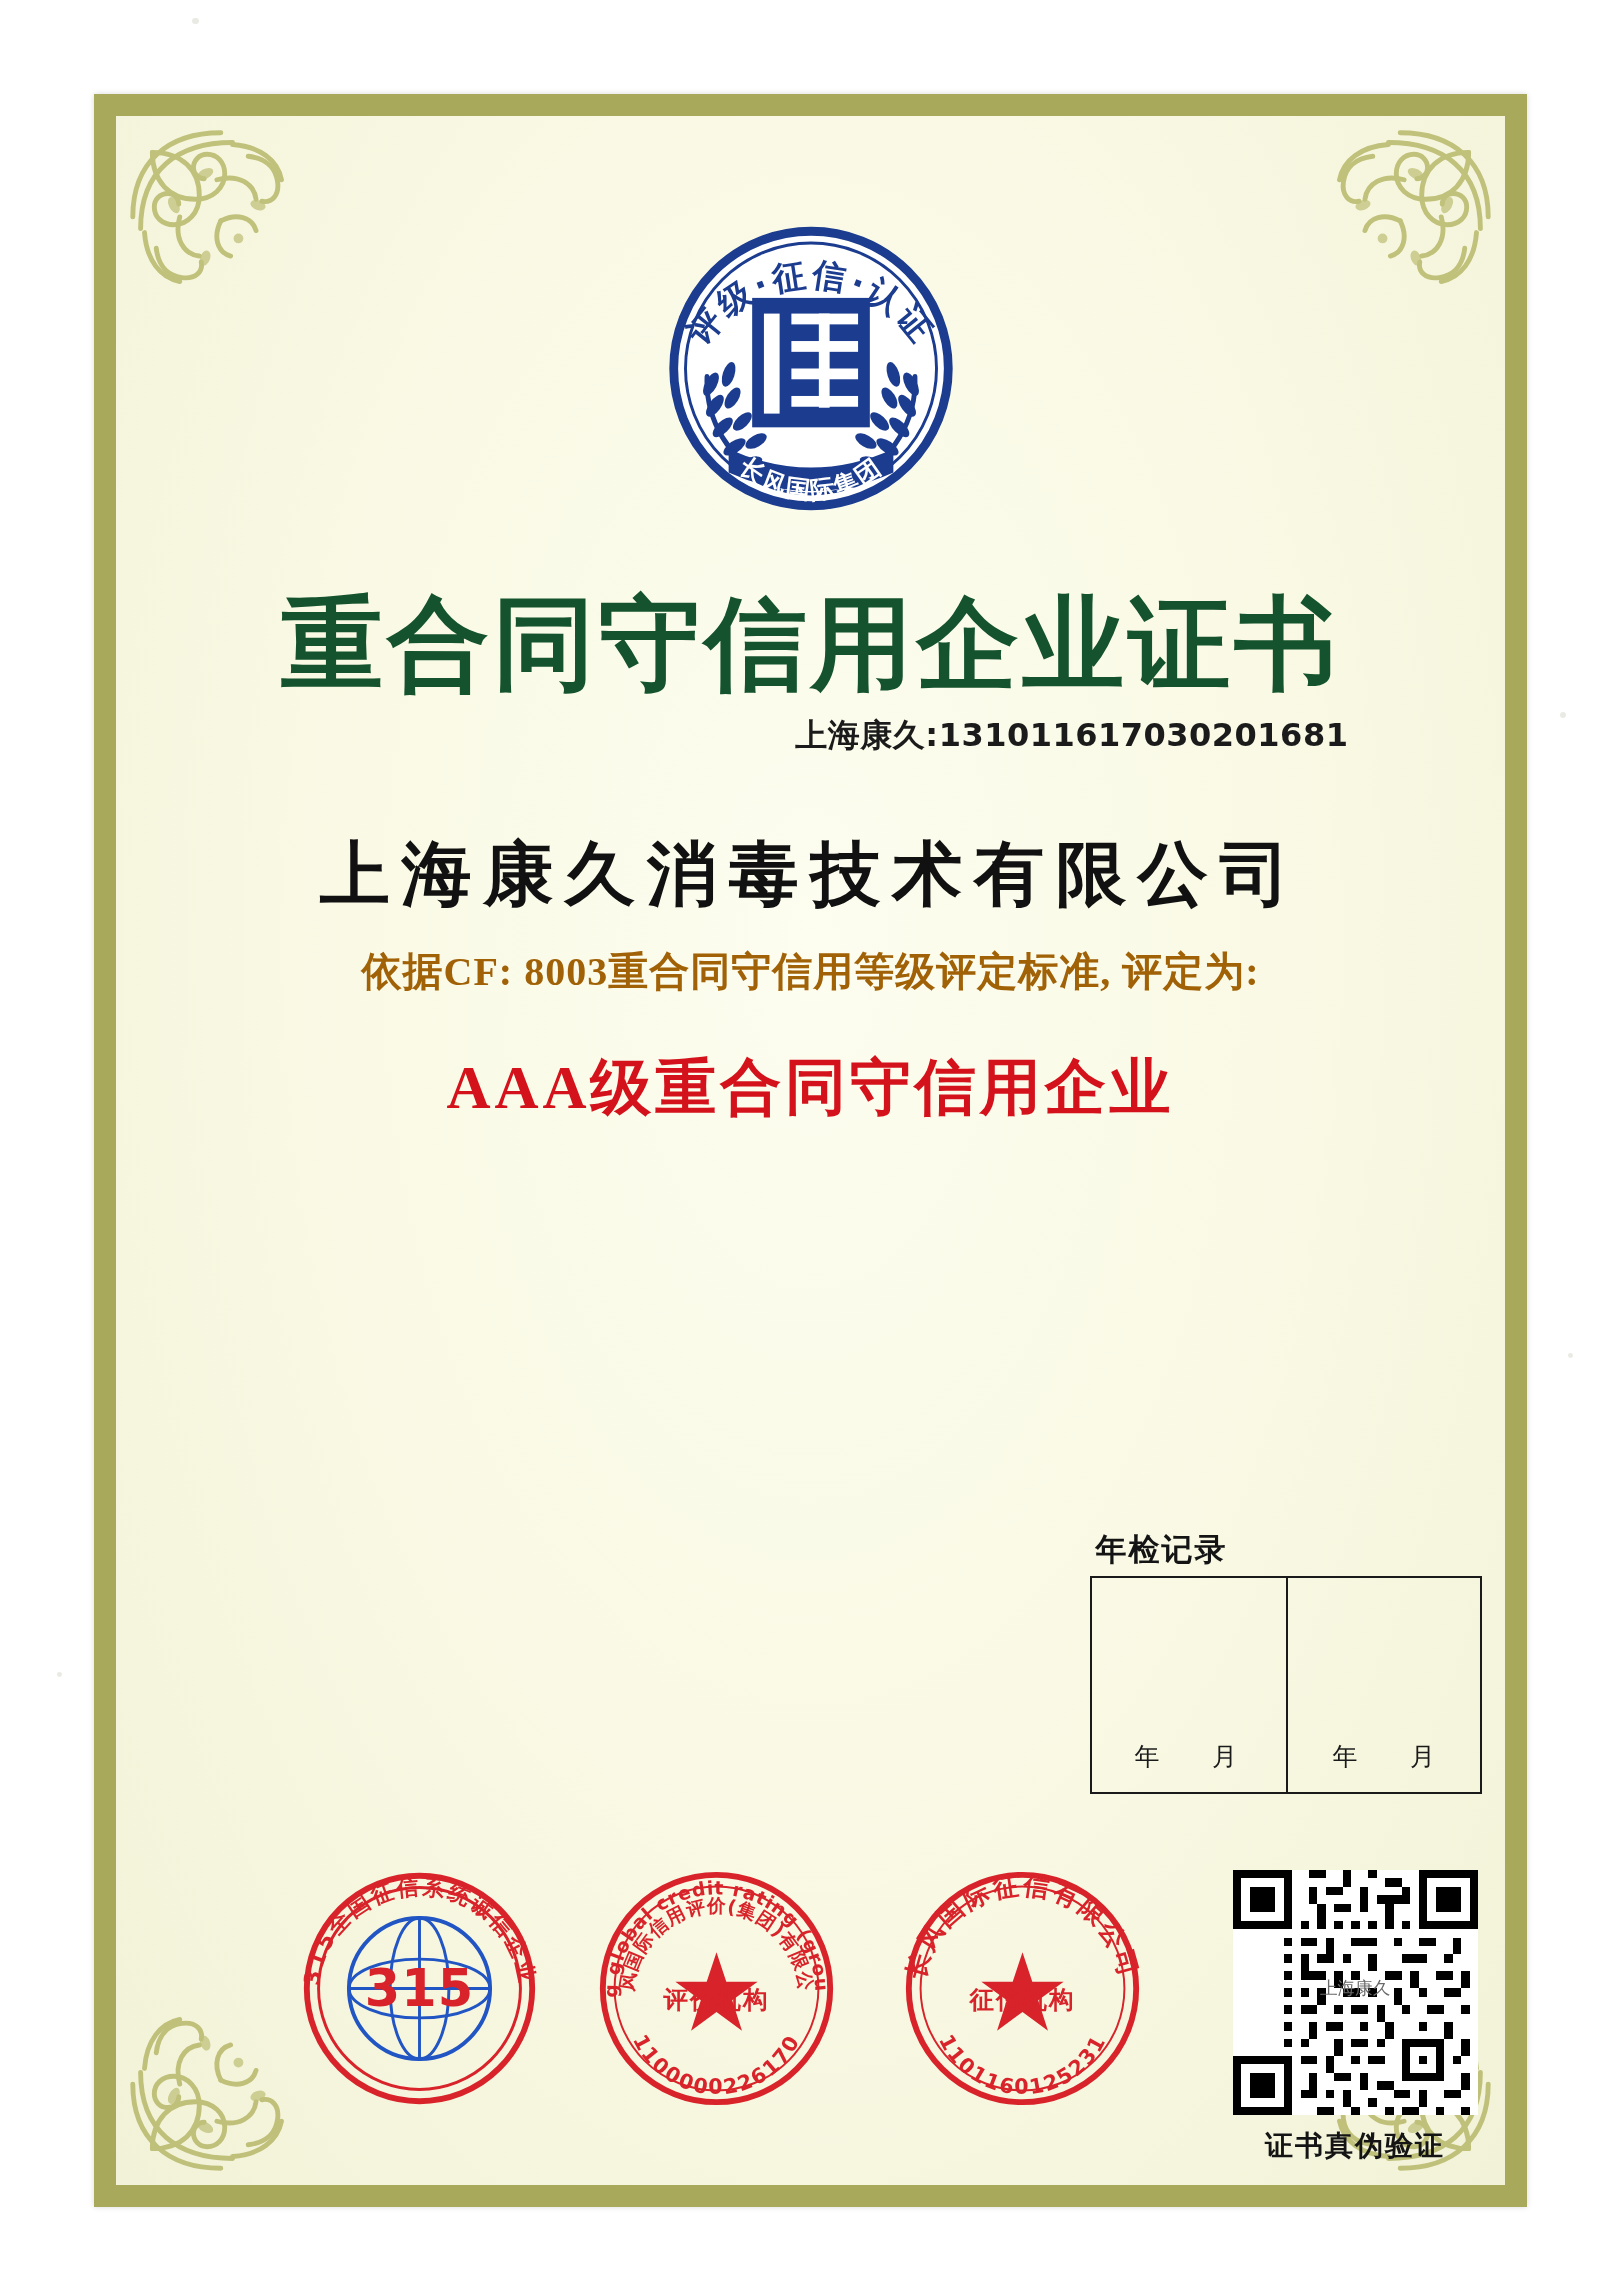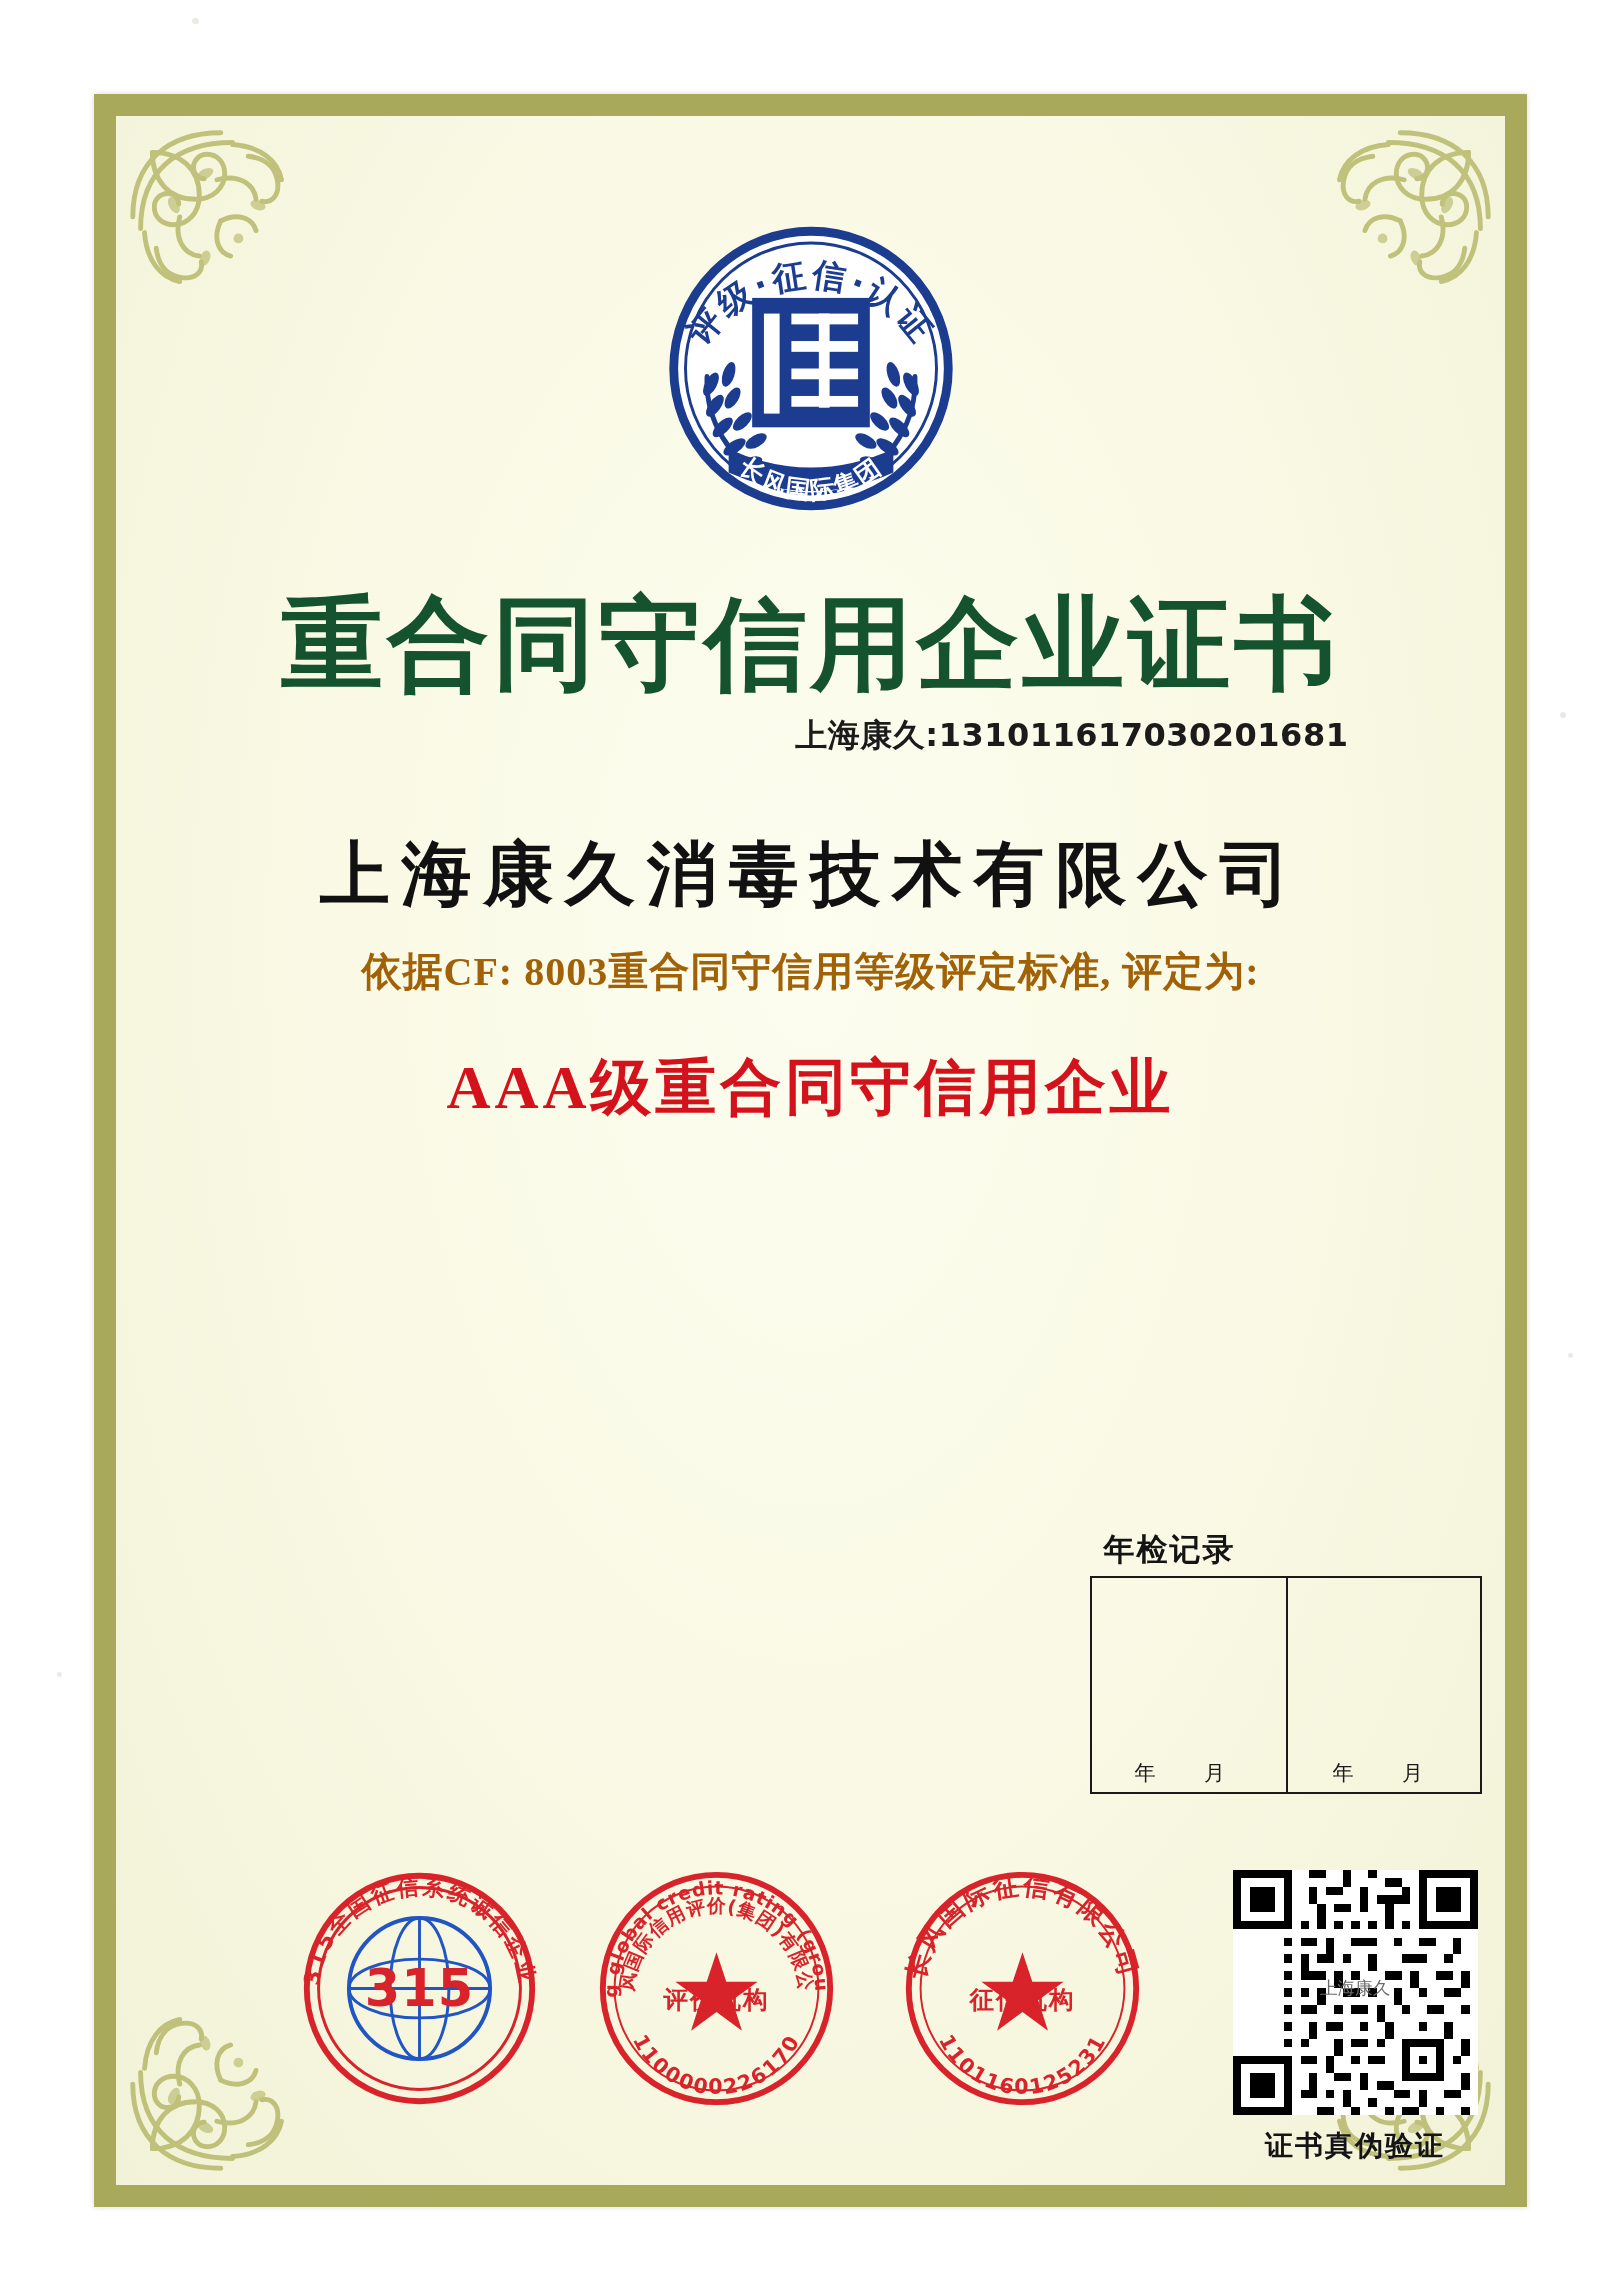--- a/index.html
+++ b/index.html
@@ -164,44 +164,43 @@
   
   #annual-title {
     position: absolute;
     left: 980px;
     top: 1413px;
     font-family: "DejaVu Sans", "Liberation Sans", sans-serif;
     font-weight: bold;
     font-size: 31px;
     color: #141414;
     letter-spacing: 2px;
-    margin-left: 8px;
   }
   #annual-box {
     position: absolute;
     left: 974px;
     top: 1460px;
     width: 392px;
     height: 218px;
     border: 2.9px solid #1a1a1a;
     box-sizing: border-box;
   }
   #annual-box .divider {
     position: absolute;
     left: 50%;
     top: 0;
     width: 2.9px;
     height: 100%;
     background: #1a1a1a;
   }
   .annual-cell-label {
     position: absolute;
-    bottom: 5px;
+    bottom: 19px;
     font-family: "DejaVu Sans", "Liberation Sans", sans-serif;
-    font-size: 21px;
+    font-size: 25px;
     color: #1a1a1a;
     letter-spacing: 13.7px;
   }
   .annual-cell-label.left  { left: 43px; }
   .annual-cell-label.right { left: 241px; }
 
   
   .stamp {
     position: absolute;
     width: 245px;

